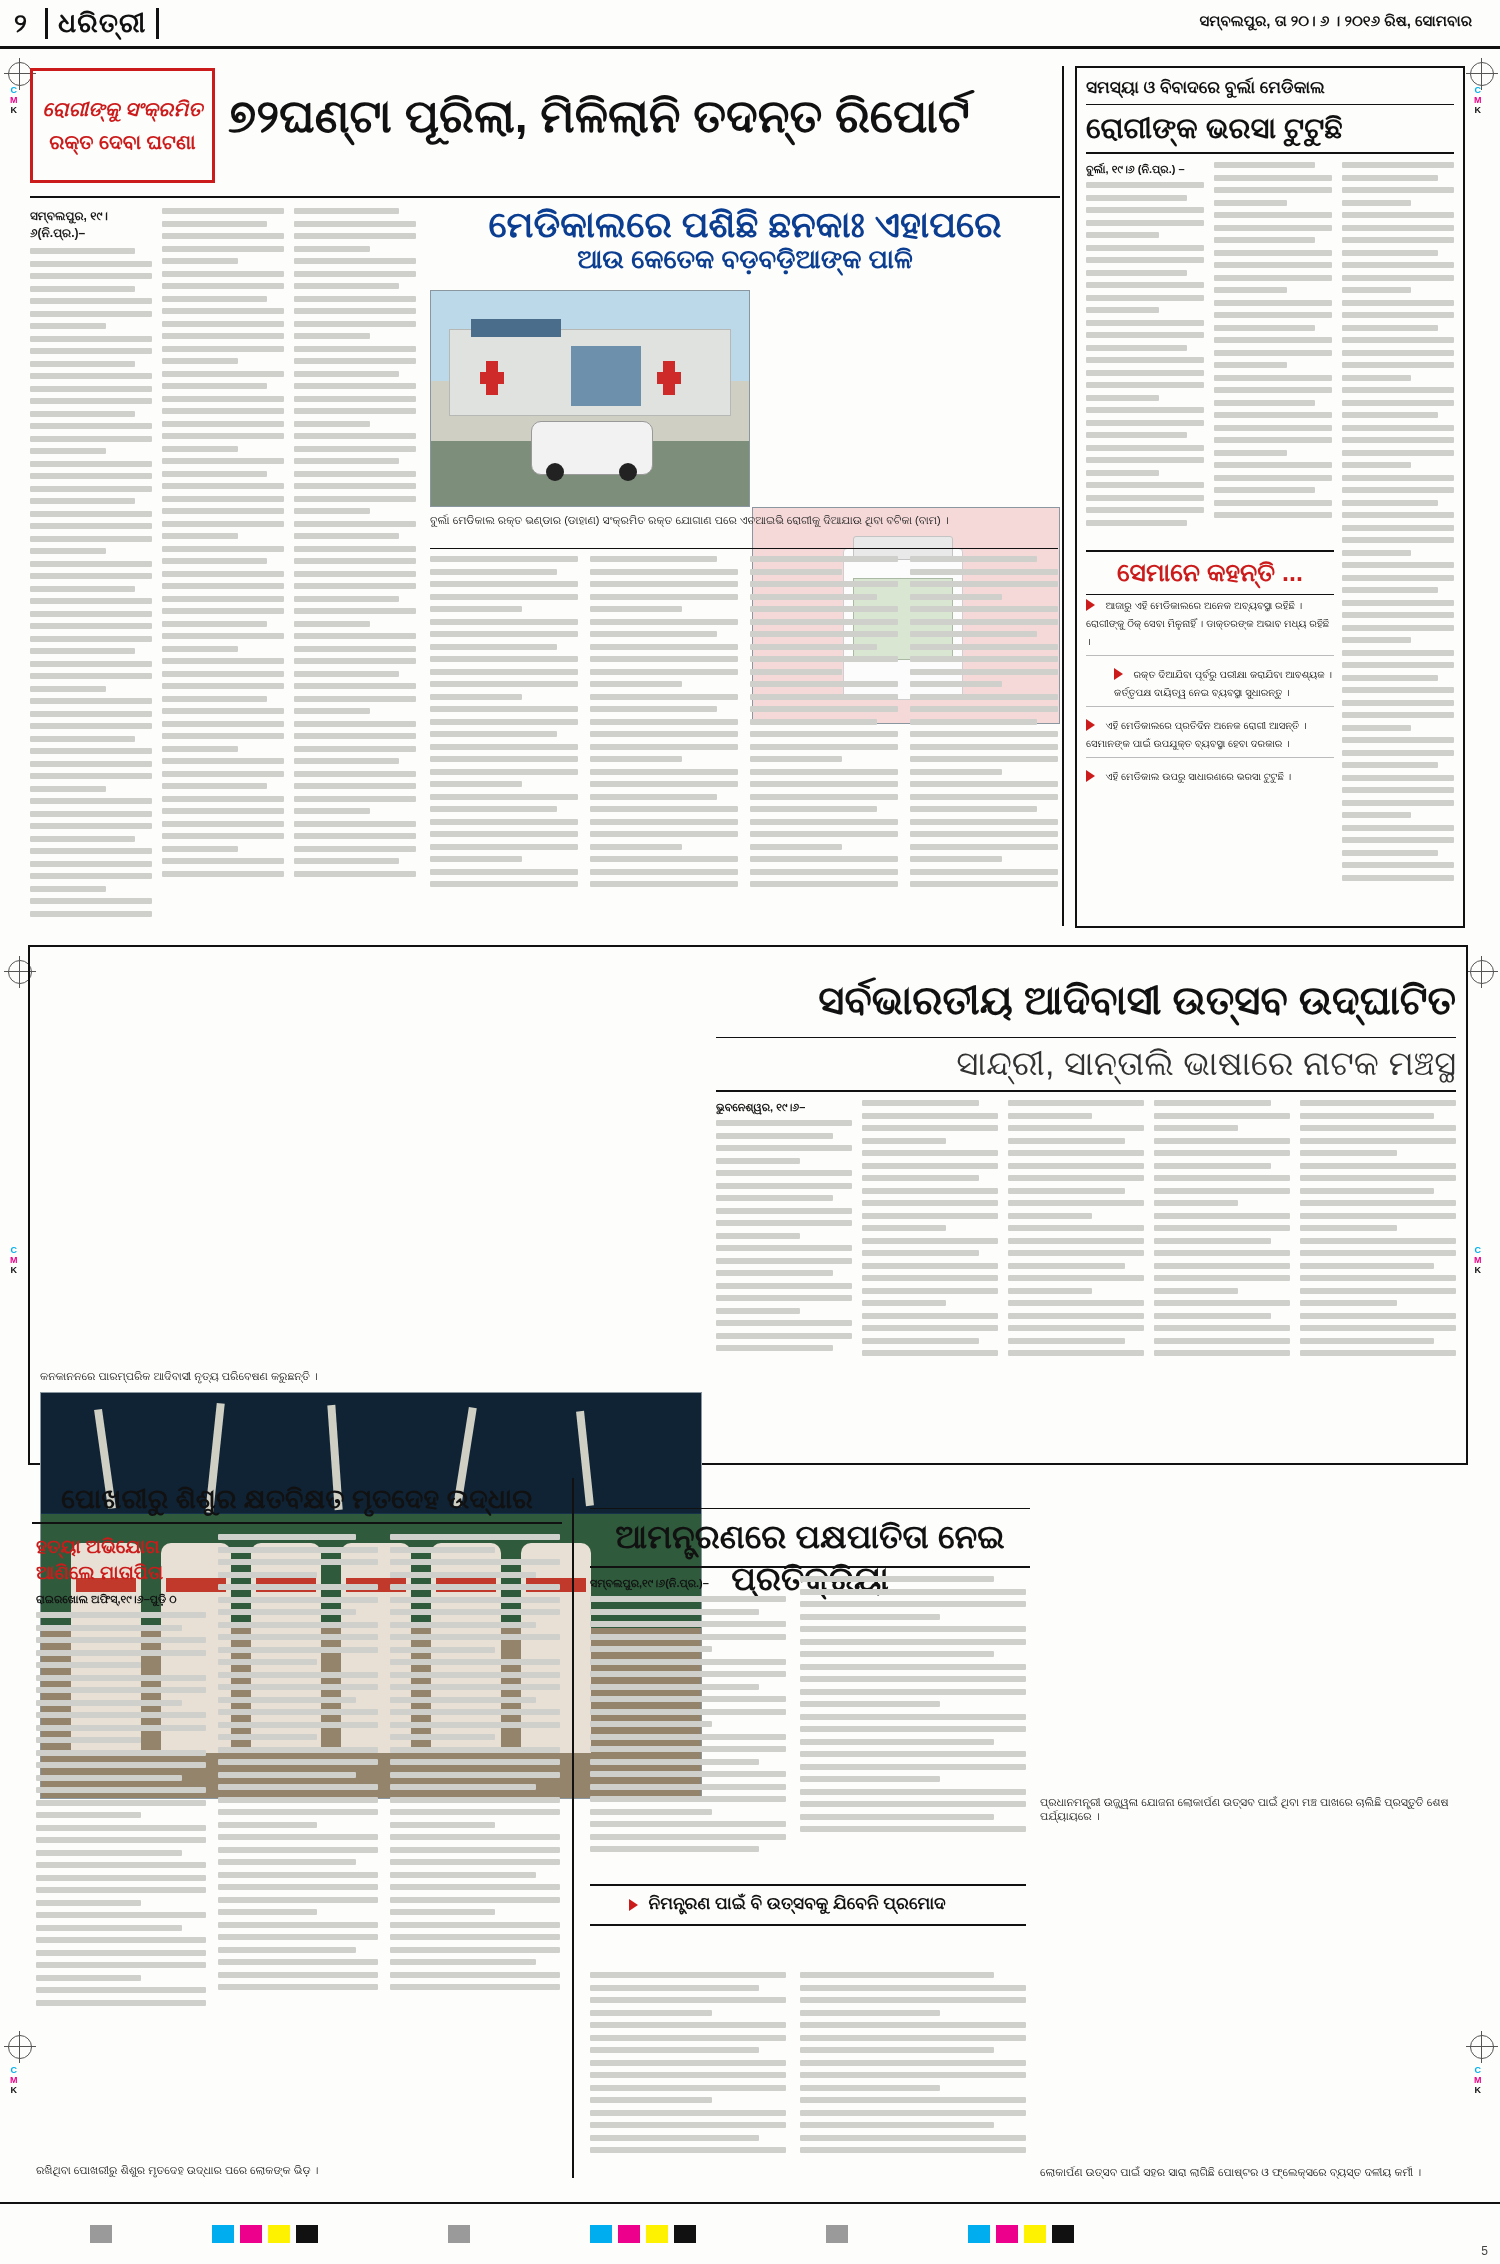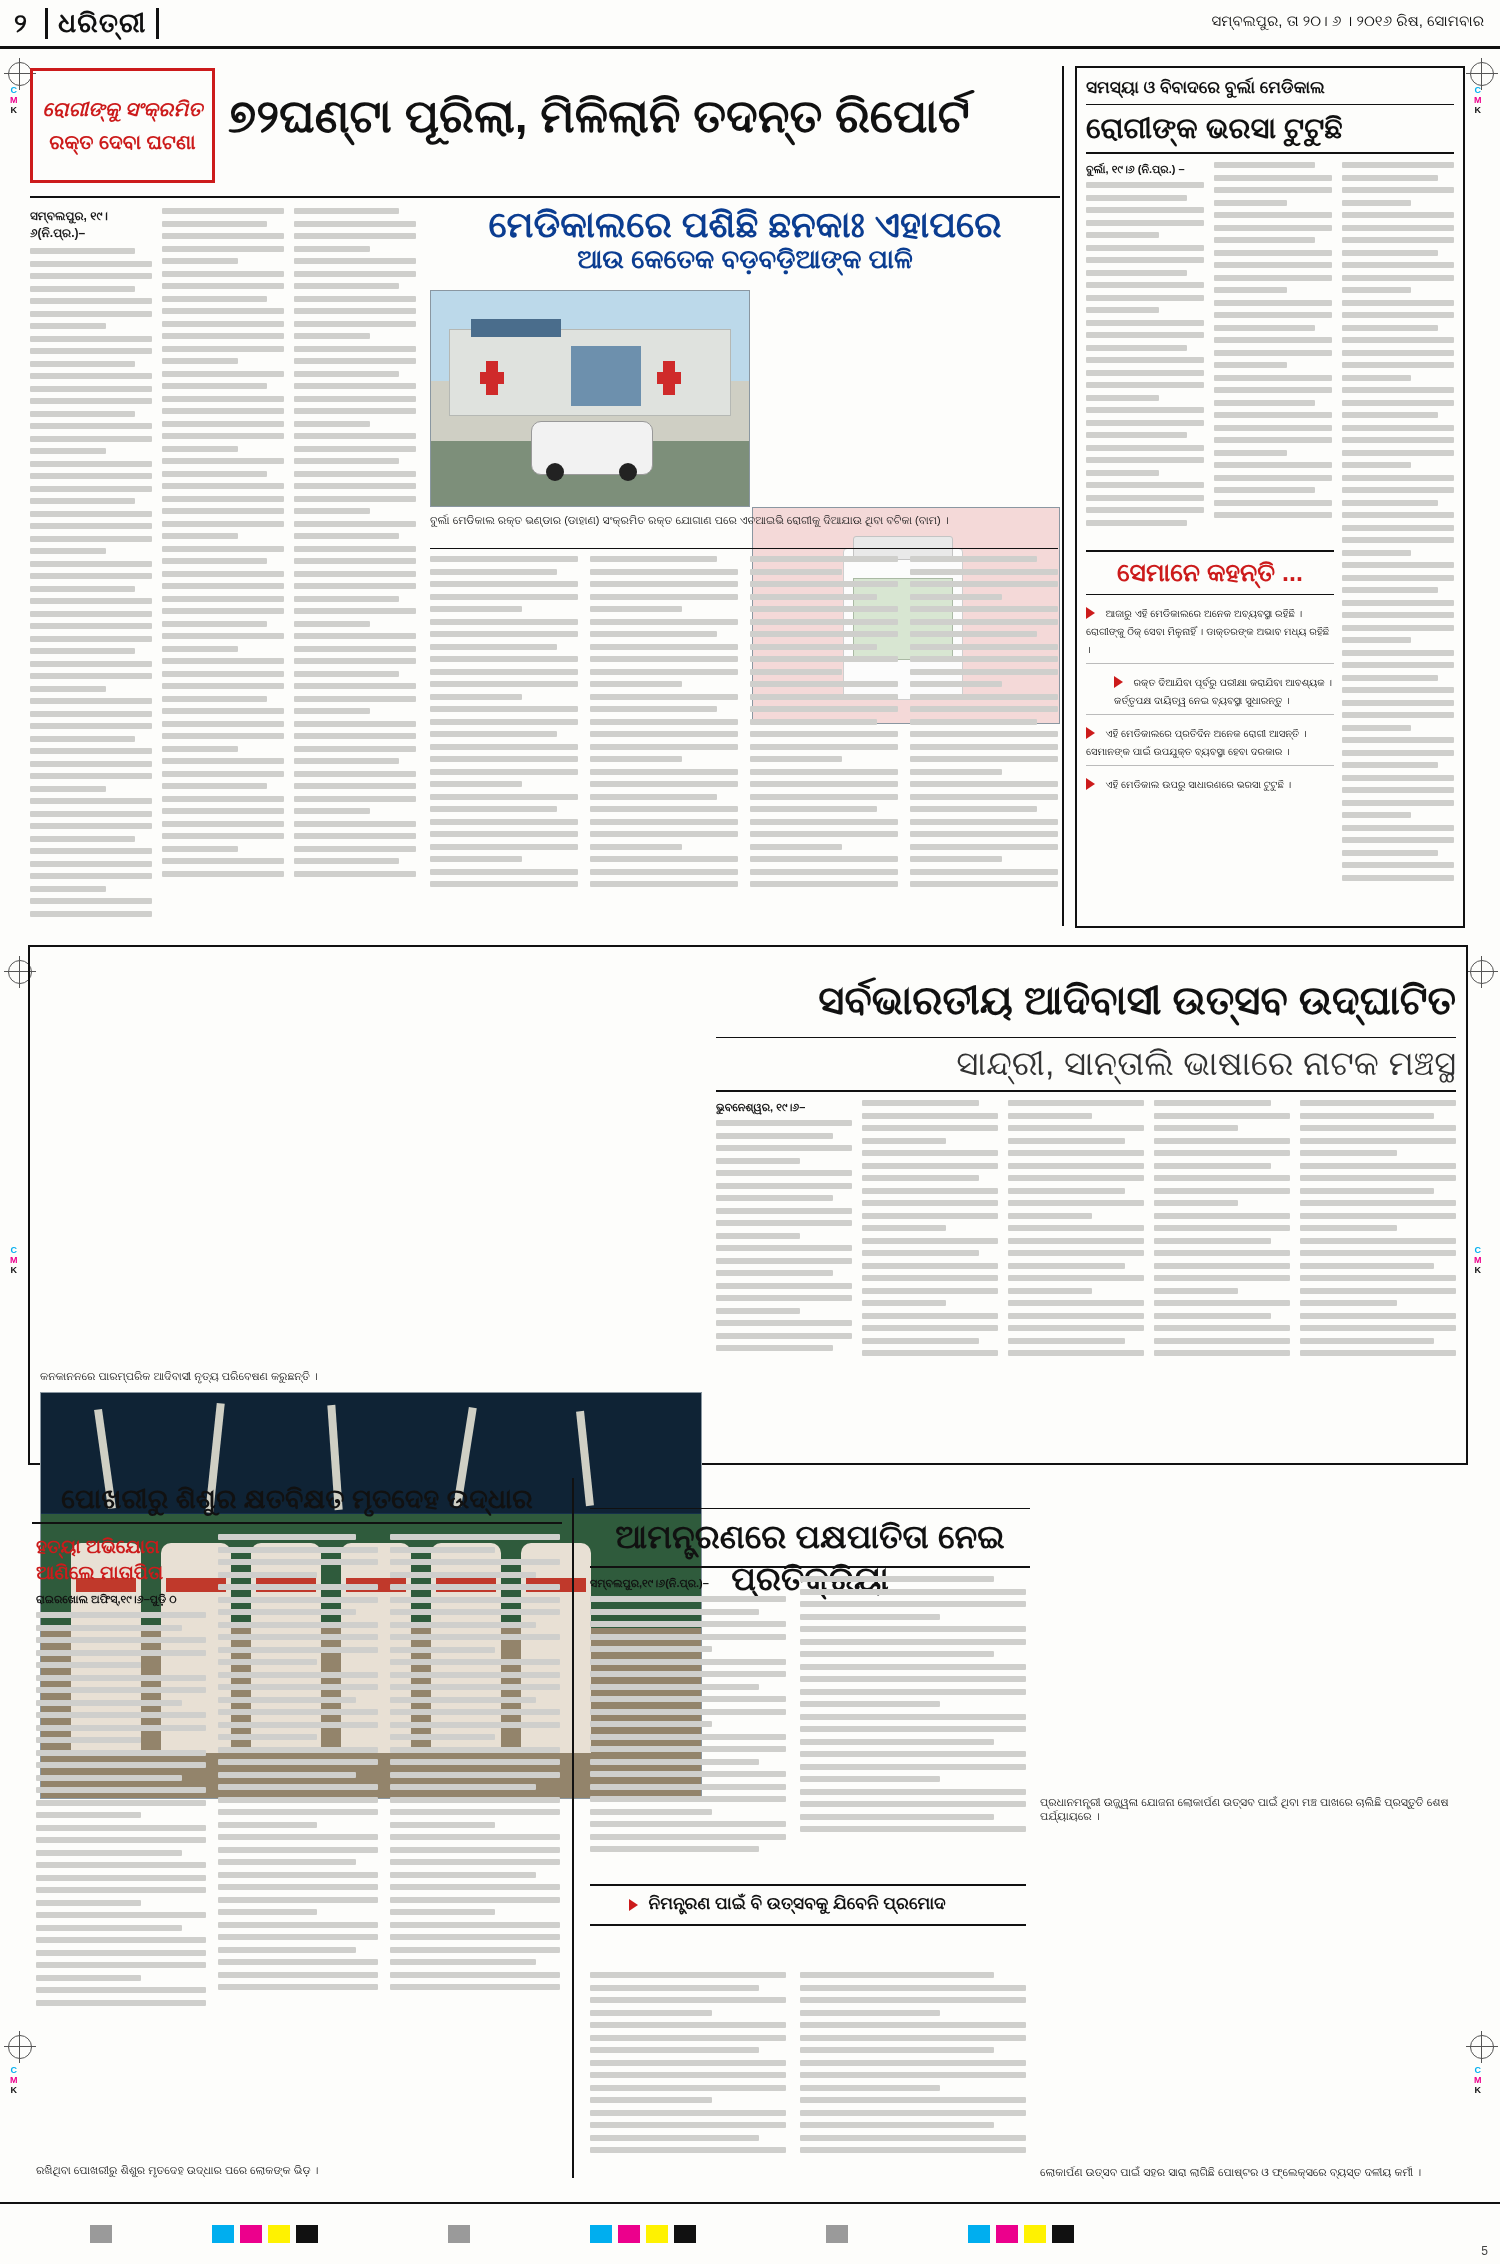--- a/index.html
+++ b/index.html
@@ -3,21 +3,21 @@
 <meta charset="utf-8">
 <style>
   html,body{margin:0;padding:0;background:#fff;}
   body{width:1500px;height:2264px;font-family:"Liberation Sans",sans-serif;color:#111;position:relative;overflow:hidden;}
   .page{width:1500px;height:2264px;position:relative;background:#fdfdfb;}
 
   
   .masthead{position:absolute;left:0;top:0;width:1500px;height:46px;border-bottom:3px solid #111;display:flex;align-items:center;}
   .folio{font-size:26px;font-weight:bold;margin-left:14px;color:#111;}
   .paper-logo{font-size:27px;font-weight:bold;margin-left:18px;letter-spacing:1px;color:#111;border-left:3px solid #111;border-right:3px solid #111;padding:0 10px;}
-  .dateline{position:absolute;right:16px;top:12px;font-size:15px;font-weight:normal;}
+  .dateline{position:absolute;right:28px;top:12px;font-size:15px;font-weight:bold;}
 
   
   .regmark{position:absolute;width:22px;height:22px;border-radius:50%;border:1px solid #555;}
   .regmark:before{content:"";position:absolute;left:10px;top:-5px;width:1px;height:32px;background:#555;}
   .regmark:after{content:"";position:absolute;top:10px;left:-5px;height:1px;width:32px;background:#555;}
   .cmk{position:absolute;font-size:9px;line-height:10px;color:#c0392b;font-weight:bold;text-align:center;}
   .cmk i{display:block;font-style:normal;}
   .cmk .c{color:#00aeef;}
   .cmk .m{color:#ec008c;}
   .cmk .k{color:#111;}
@@ -578,21 +578,21 @@
       <div class="ln m"></div>
         <div class="ln"></div>
         <div class="ln"></div>
     </div>
   </div>
 
   <div class="box" style="left:1086px;top:550px;width:248px;height:352px;border-top:2px solid #111;">
     <div class="odia" style="color:#cc1b1b;font-size:25px;font-weight:bold;text-align:center;padding-top:6px;">ସେମାନେ କହନ୍ତି ...</div>
     <div style="border-top:1px solid #111;margin-top:6px;"></div>
 
-    <div style="margin-top:8px;">
+    <div style="">
       <span class="bullet"></span>
       <span class="odia" style="font-size:10px;line-height:14px;">ଆଜାରୁ ଏହି ମେଡିକାଲରେ ଅନେକ ଅବ୍ୟବସ୍ଥା ରହିଛି । ରୋଗୀଙ୍କୁ ଠିକ୍ ସେବା ମିଳୁନାହିଁ । ଡାକ୍ତରଙ୍କ ଅଭାବ ମଧ୍ୟ ରହିଛି ।</span>
     </div>
     <div style="border-top:1px solid #bbb;margin-top:6px;"></div>
 
     <div style="margin-top:8px;margin-left:28px;">
       <span class="bullet"></span>
       <span class="odia" style="font-size:10px;line-height:14px;">ରକ୍ତ ଦିଆଯିବା ପୂର୍ବରୁ ପରୀକ୍ଷା କରାଯିବା ଆବଶ୍ୟକ । କର୍ତ୍ତୃପକ୍ଷ ଦାୟିତ୍ୱ ନେଇ ବ୍ୟବସ୍ଥା ସୁଧାରନ୍ତୁ ।</span>
     </div>
     <div style="border-top:1px solid #bbb;margin-top:6px;"></div>

